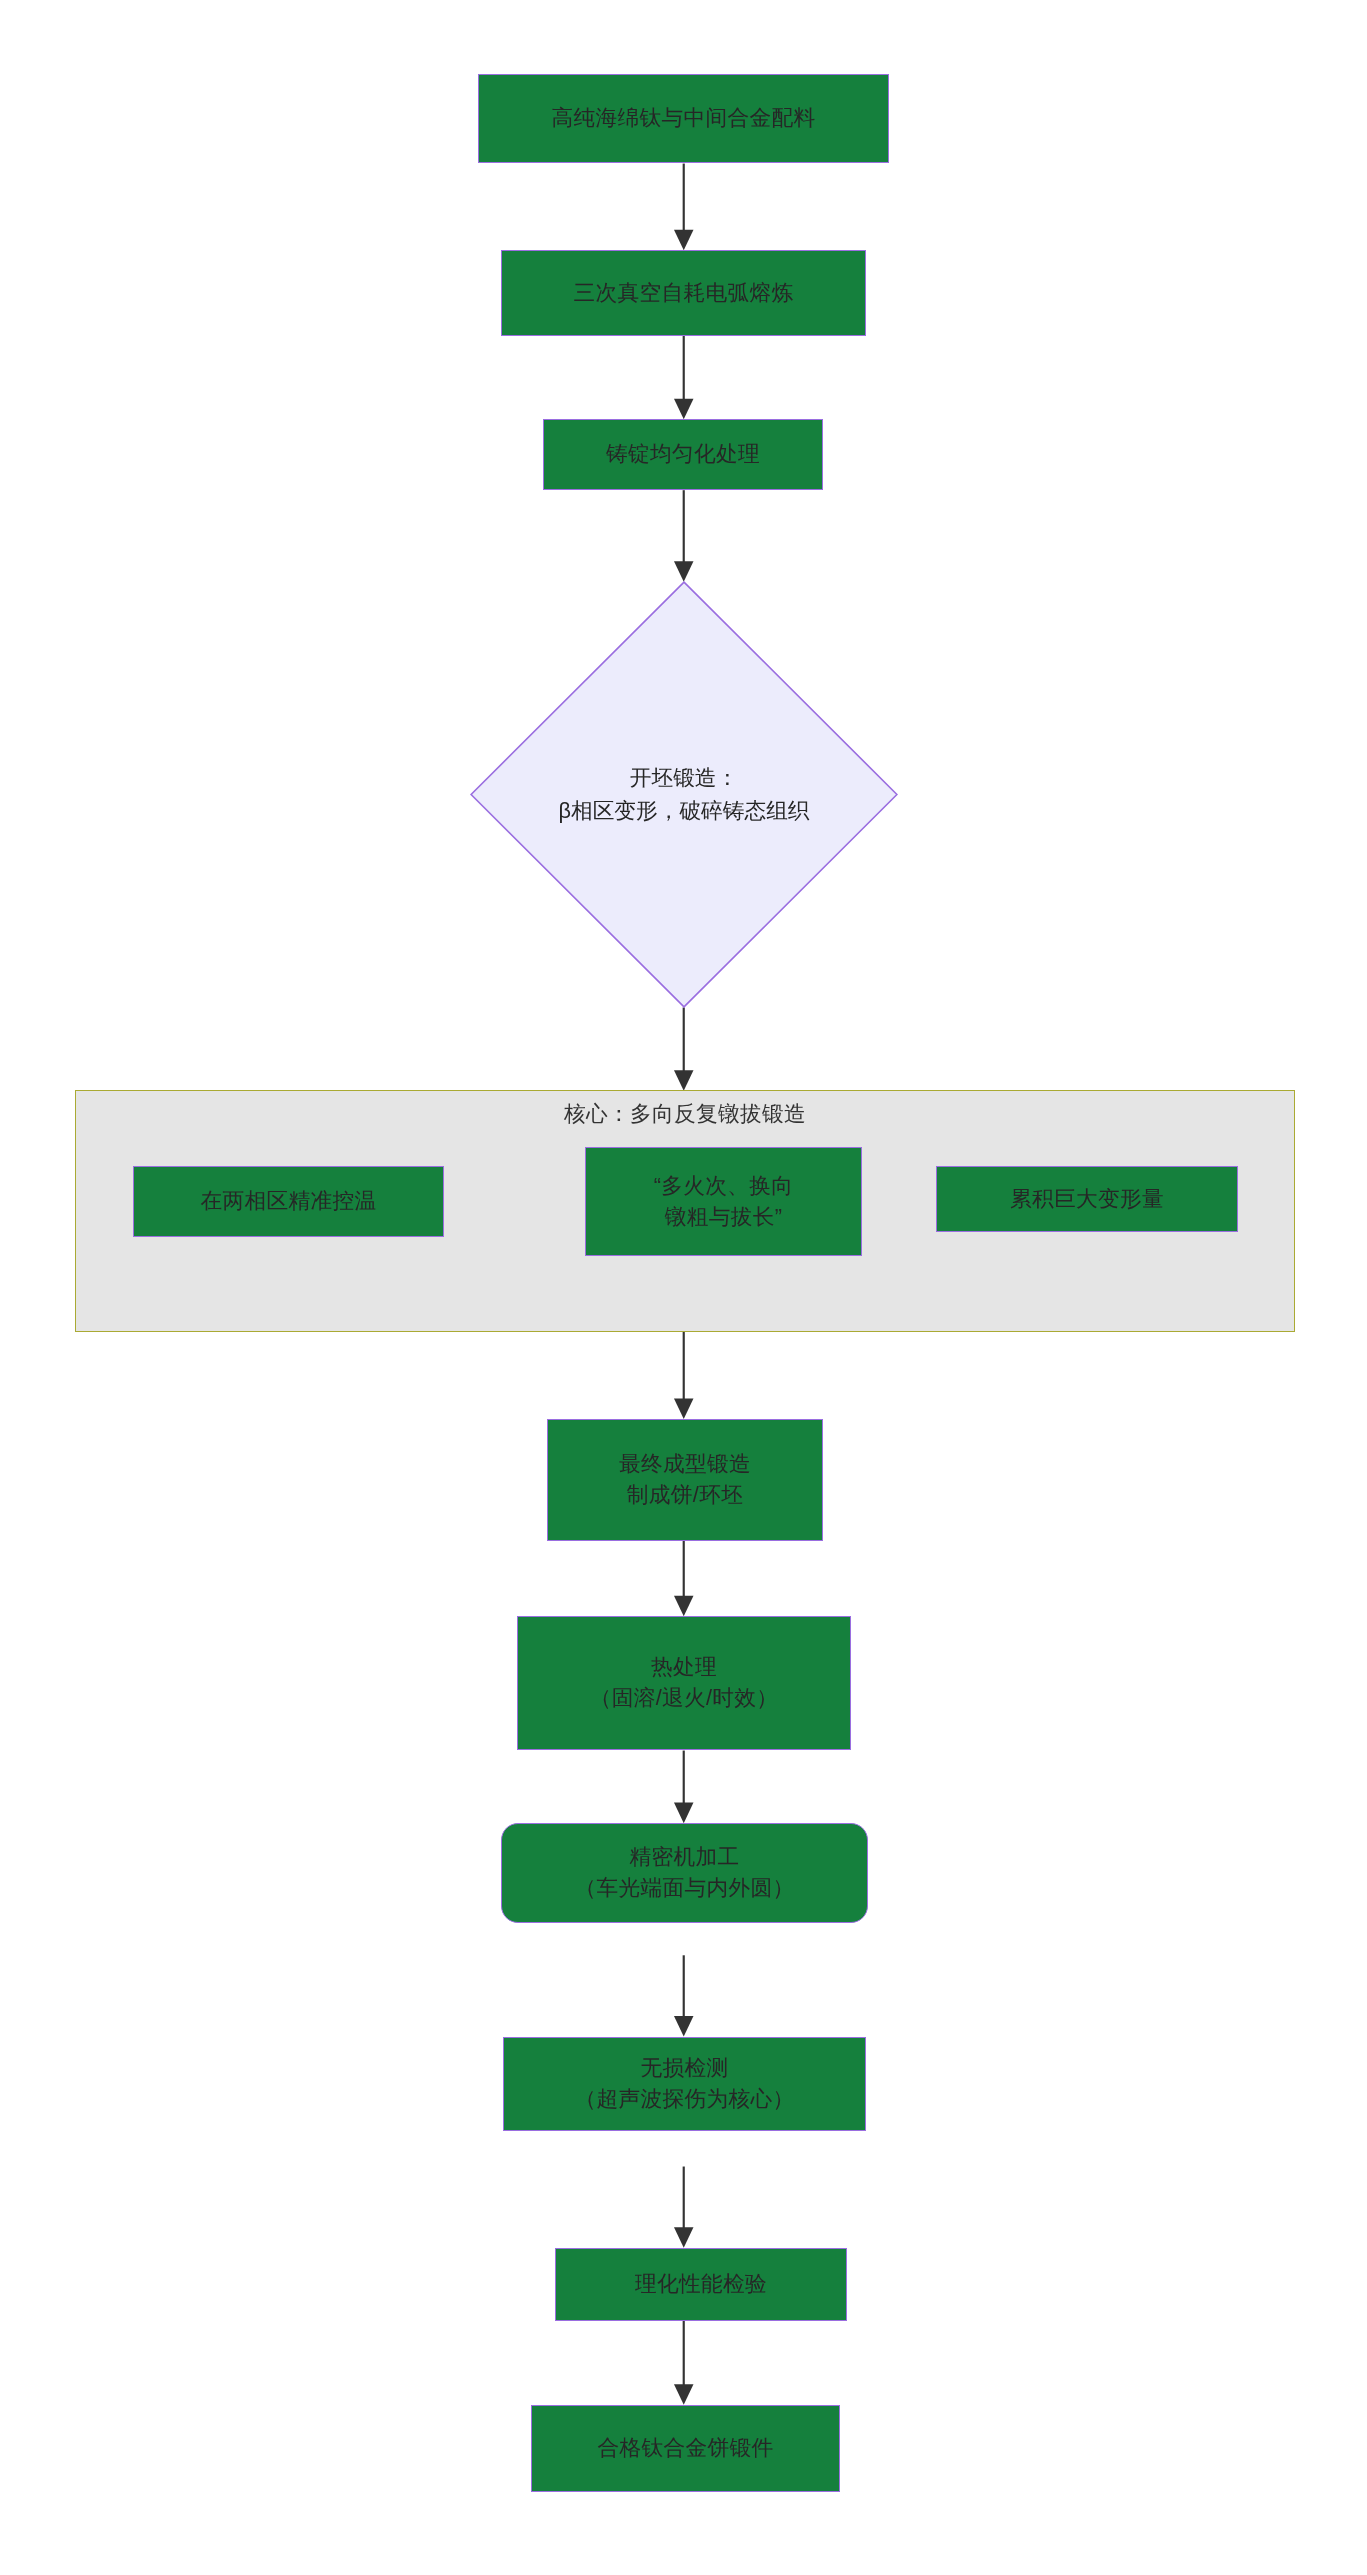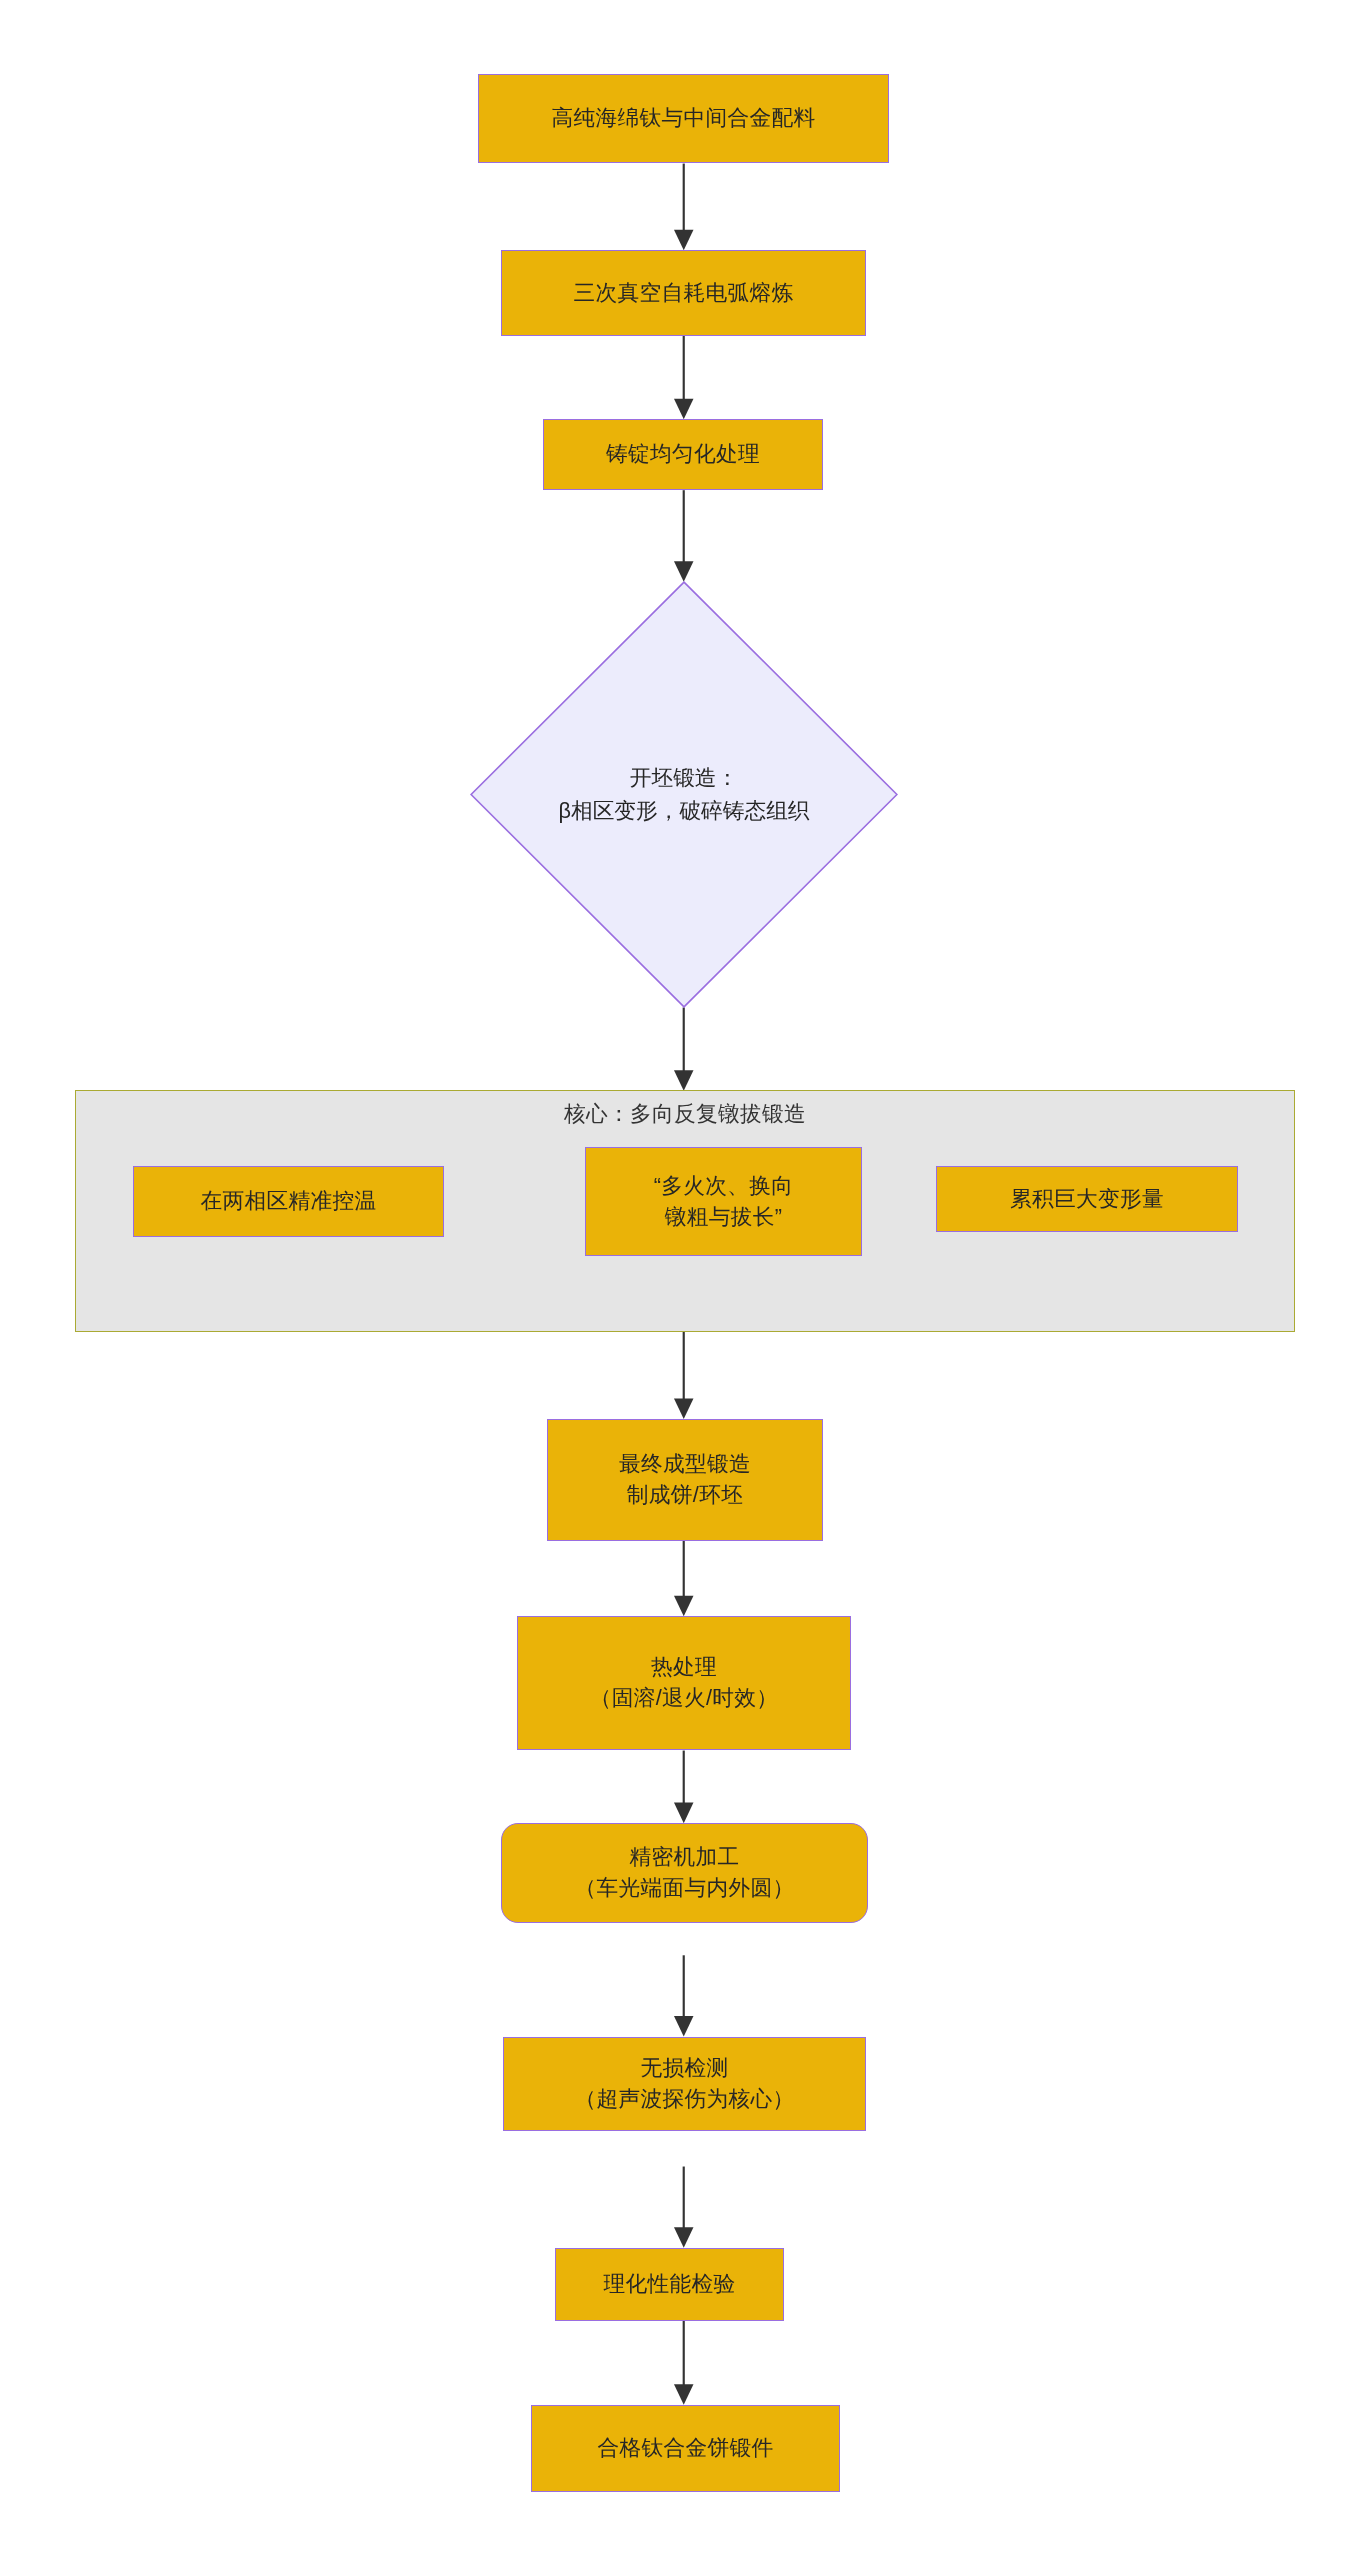--- a/index.html
+++ b/index.html
@@ -14,21 +14,21 @@
     position: relative;
     width: 1368px;
     height: 2576px;
     background: #ffffff;
     overflow: hidden;
   }
   
   .node {
     position: absolute;
     box-sizing: border-box;
-    background: #eab308;
+    background: #15803d;
     border: 1.6px solid #9a6ee0;
     display: flex;
     align-items: center;
     justify-content: center;
     text-align: center;
     color: #262626;
     font-size: 21.7px;
     line-height: 1.42;
     letter-spacing: 0.3px;
     white-space: pre-line;
@@ -197,18 +197,18 @@
 
   <div class="node" style="left:517px; top:1616px; width:334px; height:134px;">热处理
 （固溶/退火/时效）</div>
 
   <div class="node" style="left:501px; top:1823px; width:367px; height:100px;border-radius:17px;">精密机加工
 （车光端面与内外圆）</div>
 
   <div class="node" style="left:503px; top:2037px; width:363px; height:94px;">无损检测
 （超声波探伤为核心）</div>
 
-  <div class="node" style="left:555px; top:2248px; width:229px; height:73px;">理化性能检验</div>
+  <div class="node" style="left:555px; top:2248px; width:292px; height:73px;">理化性能检验</div>
 
   <div class="node" style="left:531px; top:2405px; width:309px; height:87px;">合格钛合金饼锻件</div>
 
 </div>
 
 
 </body></html>

